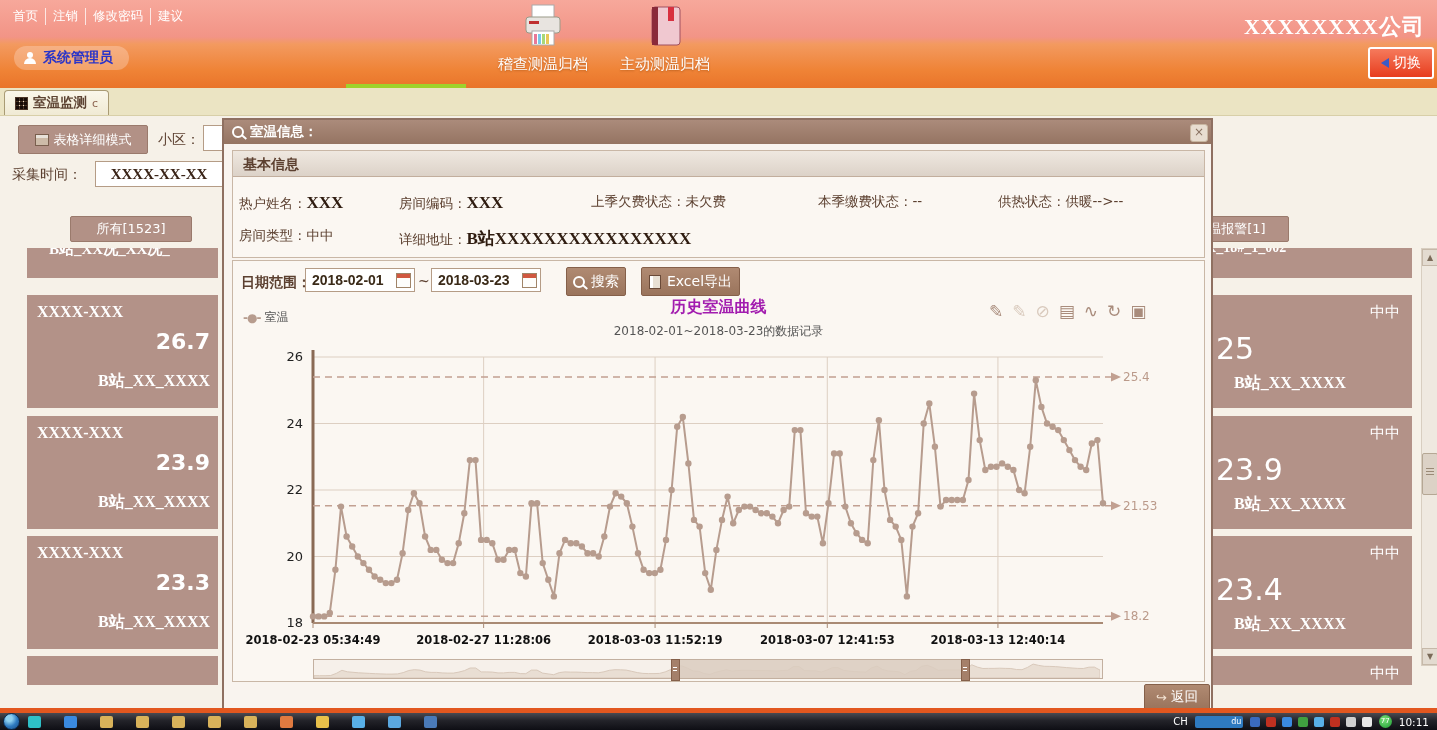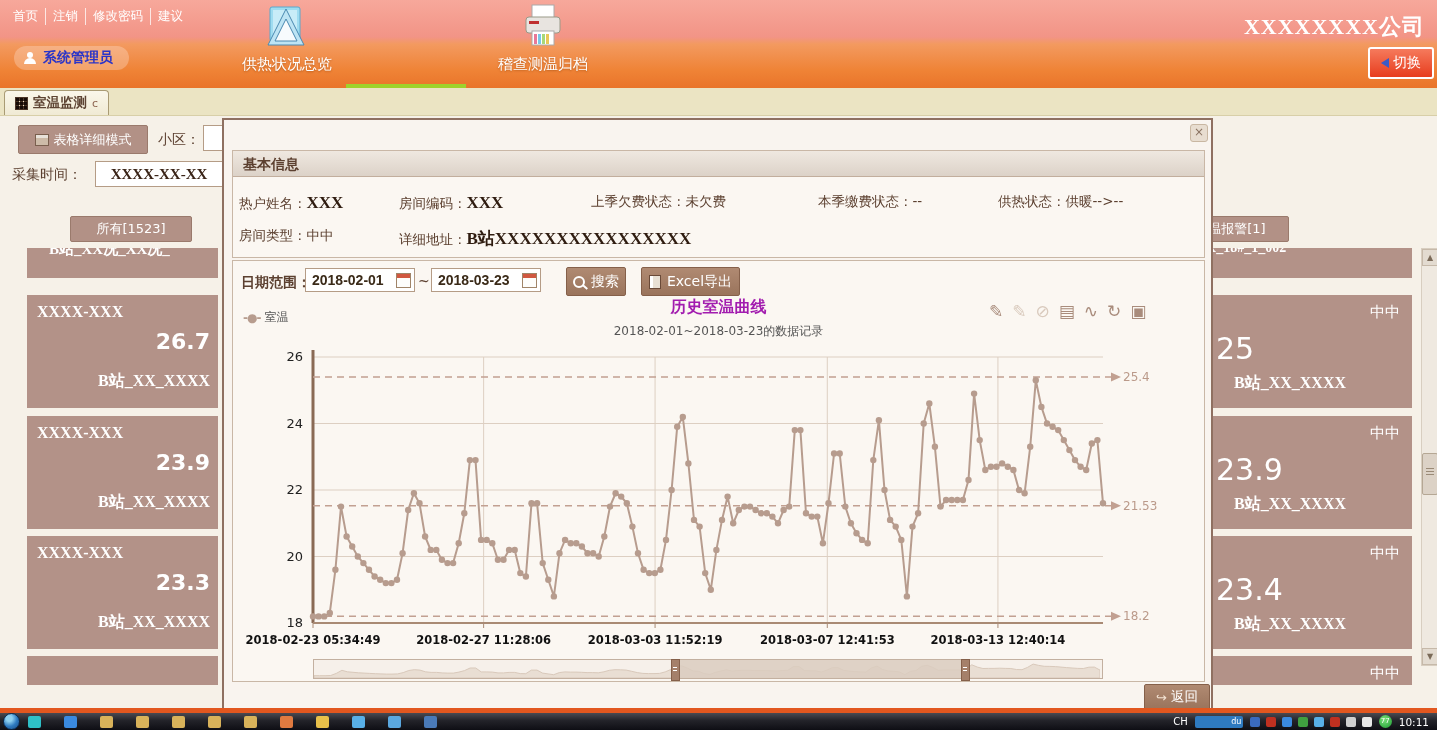--- a/index.html
+++ b/index.html
@@ -155,42 +155,42 @@
     <span>首页</span>
     <span>注销</span>
     <span>修改密码</span>
     <span>建议</span>
   </div>
   <div id="user-chip" class="abs">
     <span class="person-icon"></span>
     <b>系统管理员</b>
   </div>
 
-  <div class="nav-item abs" style="left:232px;width:110px;">
-    <svg class="ico" viewBox="0 0 46 48">
-      <rect x="6" y="4" width="30" height="34" rx="2" fill="#9fdcf0" stroke="#5aa8cc"></rect>
-      <rect x="9" y="7" width="24" height="28" fill="#c8ecf8"></rect>
-      <polygon points="22,6 40,42 4,42" fill="#bde4f4" stroke="#4a88b0"></polygon>
-      <polygon points="22,16 33,38 11,38" fill="#f7fbfd" stroke="#4a88b0"></polygon>
-    </svg>
-    <span class="lbl">供热状况总览</span>
-  </div>
   <div class="nav-item abs" style="left:488px;width:110px;">
     <svg class="ico" viewBox="0 0 46 48">
       <rect x="12" y="2" width="22" height="14" fill="#fff" stroke="#aaa"></rect>
       <rect x="6" y="14" width="34" height="16" rx="3" fill="#e8e4e0" stroke="#998"></rect>
       <rect x="9" y="18" width="10" height="3" fill="#c03030"></rect>
       <rect x="12" y="28" width="22" height="14" fill="#fff" stroke="#aaa"></rect>
       <rect x="14" y="31" width="3" height="10" fill="#e87a98"></rect>
         <rect x="18" y="31" width="3" height="10" fill="#78c8e8"></rect>
       <rect x="22" y="31" width="3" height="10" fill="#a8d878"></rect>
         <rect x="26" y="31" width="3" height="10" fill="#e8c858"></rect>
     </svg>
     <span class="lbl">稽查测温归档</span>
   </div>
+  <div class="nav-item abs" style="left:610px;width:110px;">
+    <svg class="ico" viewBox="0 0 46 48">
+      <rect x="10" y="4" width="28" height="38" rx="3" fill="#f0c8d0" stroke="#a05060"></rect>
+      <rect x="10" y="4" width="6" height="38" fill="#8a2a3a"></rect>
+      <rect x="26" y="4" width="6" height="14" fill="#d83040"></rect>
+      <polygon points="26,18 29,15 32,18 32,4 26,4" fill="#d83040"></polygon>
+    </svg>
+    <span class="lbl">主动测温归档</span>
+  </div>
   <div id="nav-underline" class="abs"></div>
 
   <div id="company" class="abs serif">XXXXXXXX公司</div>
   <div id="switch-btn" class="abs">
     <span class="back-arrow-icon"></span>
     <span>切换</span>
   </div>
 </div>
 
 <div id="tabbar" class="abs">
@@ -258,20 +258,24 @@
   <span class="ctype">中中</span>
 </div>
 
 <div id="scrollbar" class="abs">
   <div class="sb-btn" style="top:0;">▲</div>
   <div id="sb-thumb"></div>
   <div class="sb-btn" style="bottom:0;">▼</div>
 </div>
 
 <div id="modal" class="abs">
+  <div id="modal-titlebar" class="abs">
+    <span class="lens-icon"></span>
+    <span>室温信息：</span>
+  </div>
   <div id="modal-close" class="abs">×</div>
 
   <div id="info-section" class="abs">
     <div id="info-header" class="abs">基本信息</div>
     <div class="info-item" style="left:6px;top:42px;">
       <span>热户姓名：</span><span class="val serifv">XXX</span>
     </div>
     <div class="info-item" style="left:166px;top:42px;">
       <span>房间编码：</span><span class="val serifv">XXX</span>
     </div>

